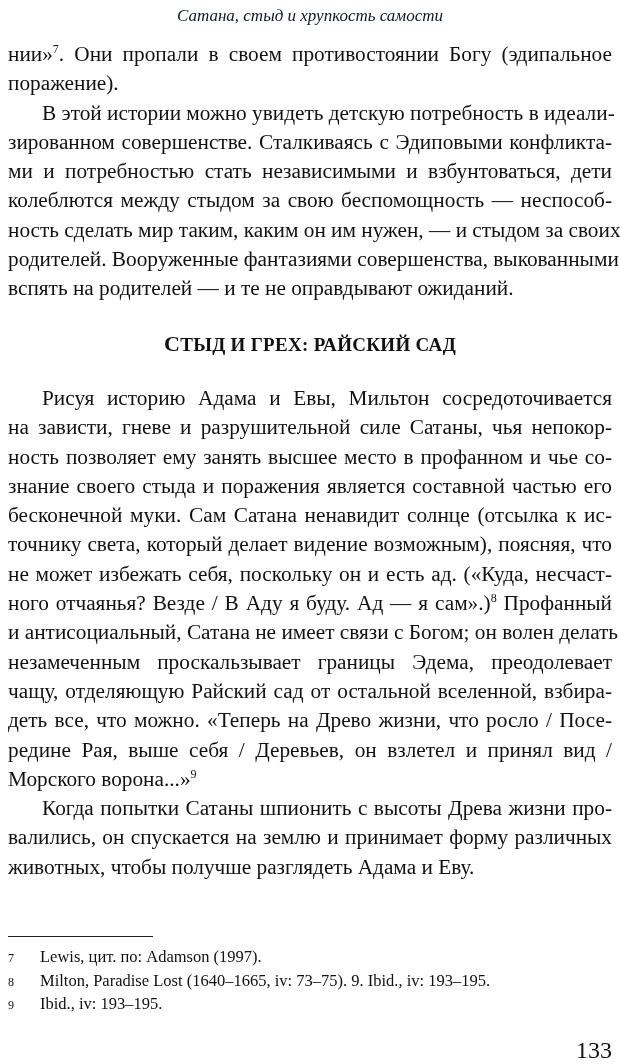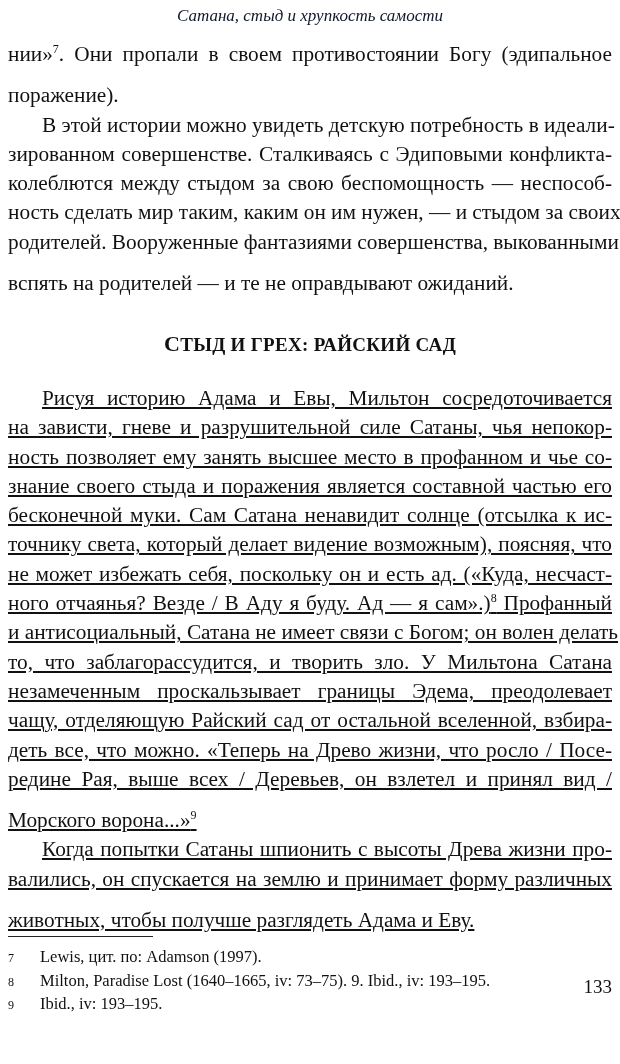--- a/index.html
+++ b/index.html
@@ -9,75 +9,75 @@
   }
   .running-head {
     position: absolute; top: 6px; left: 0; width: 620px; text-align: center;
     font-style: italic; font-size: 17px; color: #0f172a;
   }
   .body-text {
     position: absolute; left: 8px; top: 40px; width: 604px;
     font-size: 21.3px; line-height: 29.3px; text-align: justify;
   }
   .line { white-space: nowrap; text-align-last: justify; display: block; }
-  .line.last { text-align-last: left; margin-top: 12px; }
+  .line.last { text-align-last: left; }
   .indent { padding-left: 34px; }
   sup { font-size: 12px; vertical-align: 8px; line-height: 0; }
   .heading {
     position: absolute; top: 331px; left: 0; width: 620px; text-align: center;
     font-size: 22px; font-weight: bold; letter-spacing: 0.3px;
   }
   .heading .sc { font-size: 19px; }
-  .section2 { top: 384px; text-decoration: underline; }
+  .section2 { top: 384px; }
   .fn-rule {
     position: absolute; left: 8px; top: 936px; width: 145px; height: 0;
     border-top: 1.5px solid #222;
   }
   .footnotes {
     position: absolute; left: 8px; top: 946px; font-size: 16.5px; line-height: 22.7px;
   }
   .fn { display: flex; }
   .fn .num { width: 32px; font-size: 12px; padding-top: 1px; }
   .page-number {
-    position: absolute; right: 8px; top: 976px; font-size: 19px;
+    position: absolute; right: 8px; top: 1037px; font-size: 24px;
   }
 </style>
 </head>
 <body>
 
 <div class="running-head">Сатана, стыд и хрупкость самости</div>
 
 <div class="body-text">
   <span class="line"><span>нии»</span><sup>7</sup><span>. Они пропали в своем противостоянии Богу (эдипальное</span></span>
   <span class="line last">поражение).</span>
   <span class="line indent">В этой истории можно увидеть детскую потребность в идеали-</span>
   <span class="line">зированном совершенстве. Сталкиваясь с Эдиповыми конфликта-</span>
+  <span class="line">ми и потребностью стать независимыми и взбунтоваться, дети</span>
   <span class="line">колеблются между стыдом за свою беспомощность — неспособ-</span>
   <span class="line">ность сделать мир таким, каким он им нужен, — и стыдом за своих</span>
   <span class="line">родителей. Вооруженные фантазиями совершенства, выкованными</span>
   <span class="line last">вспять на родителей — и те не оправдывают ожиданий.</span>
 </div>
 
 <div class="heading"><span>С</span><span class="sc">ТЫД И ГРЕХ: РАЙСКИЙ САД</span></div>
 
 <div class="body-text section2">
   <span class="line indent">Рисуя историю Адама и Евы, Мильтон сосредоточивается</span>
   <span class="line">на зависти, гневе и разрушительной силе Сатаны, чья непокор-</span>
   <span class="line">ность позволяет ему занять высшее место в профанном и чье со-</span>
   <span class="line">знание своего стыда и поражения является составной частью его</span>
   <span class="line">бесконечной муки. Сам Сатана ненавидит солнце (отсылка к ис-</span>
   <span class="line">точнику света, который делает видение возможным), поясняя, что</span>
   <span class="line">не может избежать себя, поскольку он и есть ад. («Куда, несчаст-</span>
   <span class="line"><span>ного отчаянья? Везде / В Аду я буду. Ад — я сам».)</span><sup>8</sup><span> Профанный</span></span>
   <span class="line">и антисоциальный, Сатана не имеет связи с Богом; он волен делать</span>
-  <span class="line">то, что заблагорассудится, и творить зло. У Мильтона Сатана</span>
   <span class="line">незамеченным проскальзывает границы Эдема, преодолевает</span>
   <span class="line">чащу, отделяющую Райский сад от остальной вселенной, взбира-</span>
   <span class="line">деть все, что можно. «Теперь на Древо жизни, что росло / Посе-</span>
-  <span class="line">редине Рая, выше всех / Деревьев, он взлетел и принял вид /</span>
+  <span class="line">редине Рая, выше себя / Деревьев, он взлетел и принял вид /</span>
   <span class="line last"><span>Морского ворона...»</span><sup>9</sup></span>
   <span class="line indent">Когда попытки Сатаны шпионить с высоты Древа жизни про-</span>
   <span class="line">валились, он спускается на землю и принимает форму различных</span>
   <span class="line last">животных, чтобы получше разглядеть Адама и Еву.</span>
 </div>
 
 <div class="fn-rule"></div>
 
 <div class="footnotes">
   <div class="fn">

